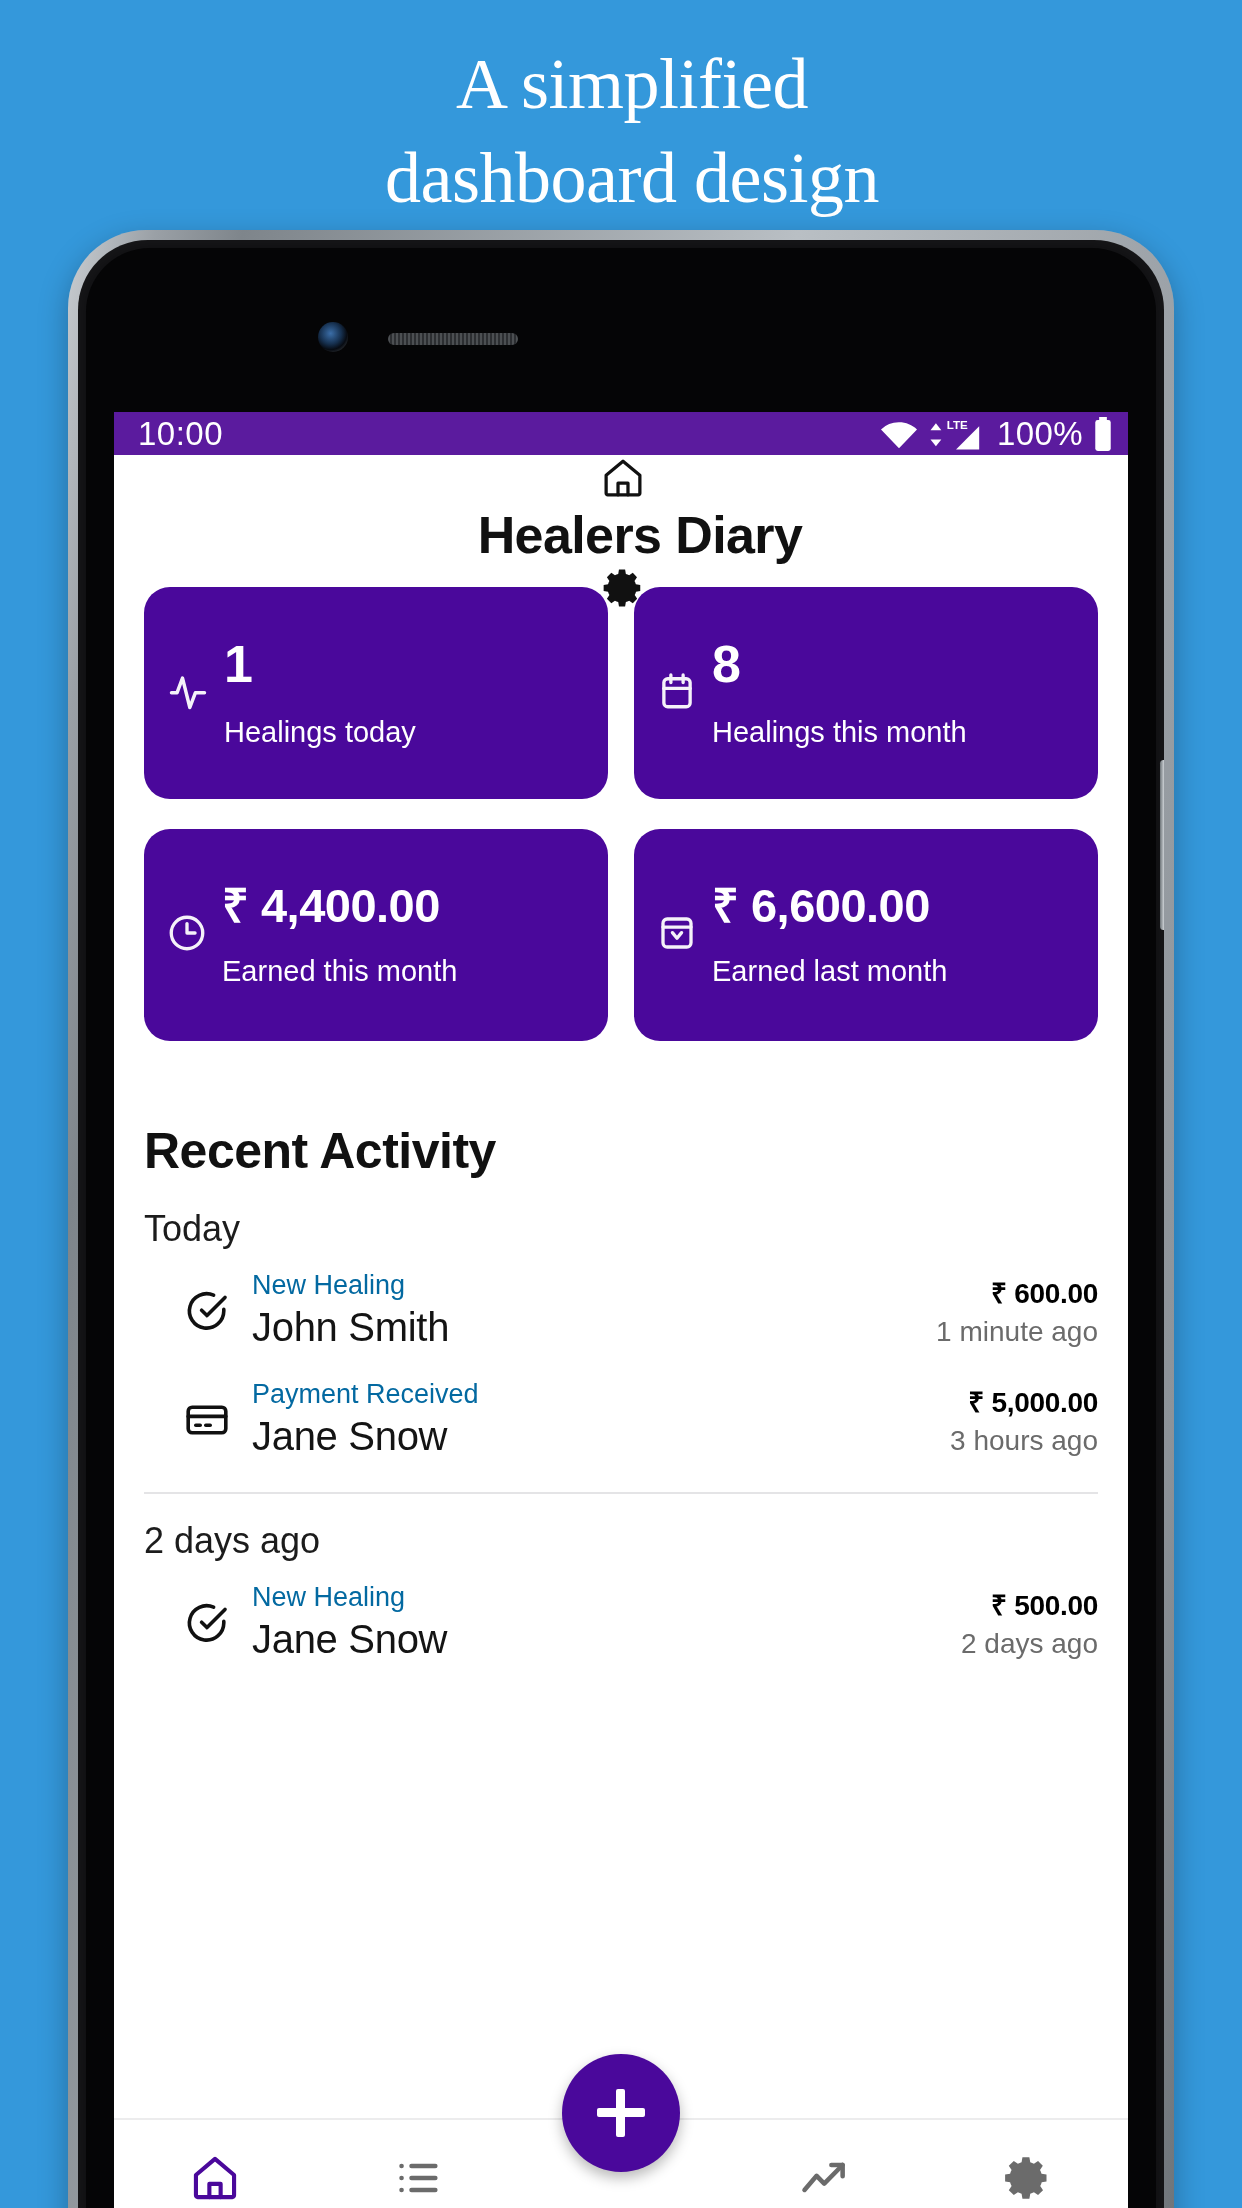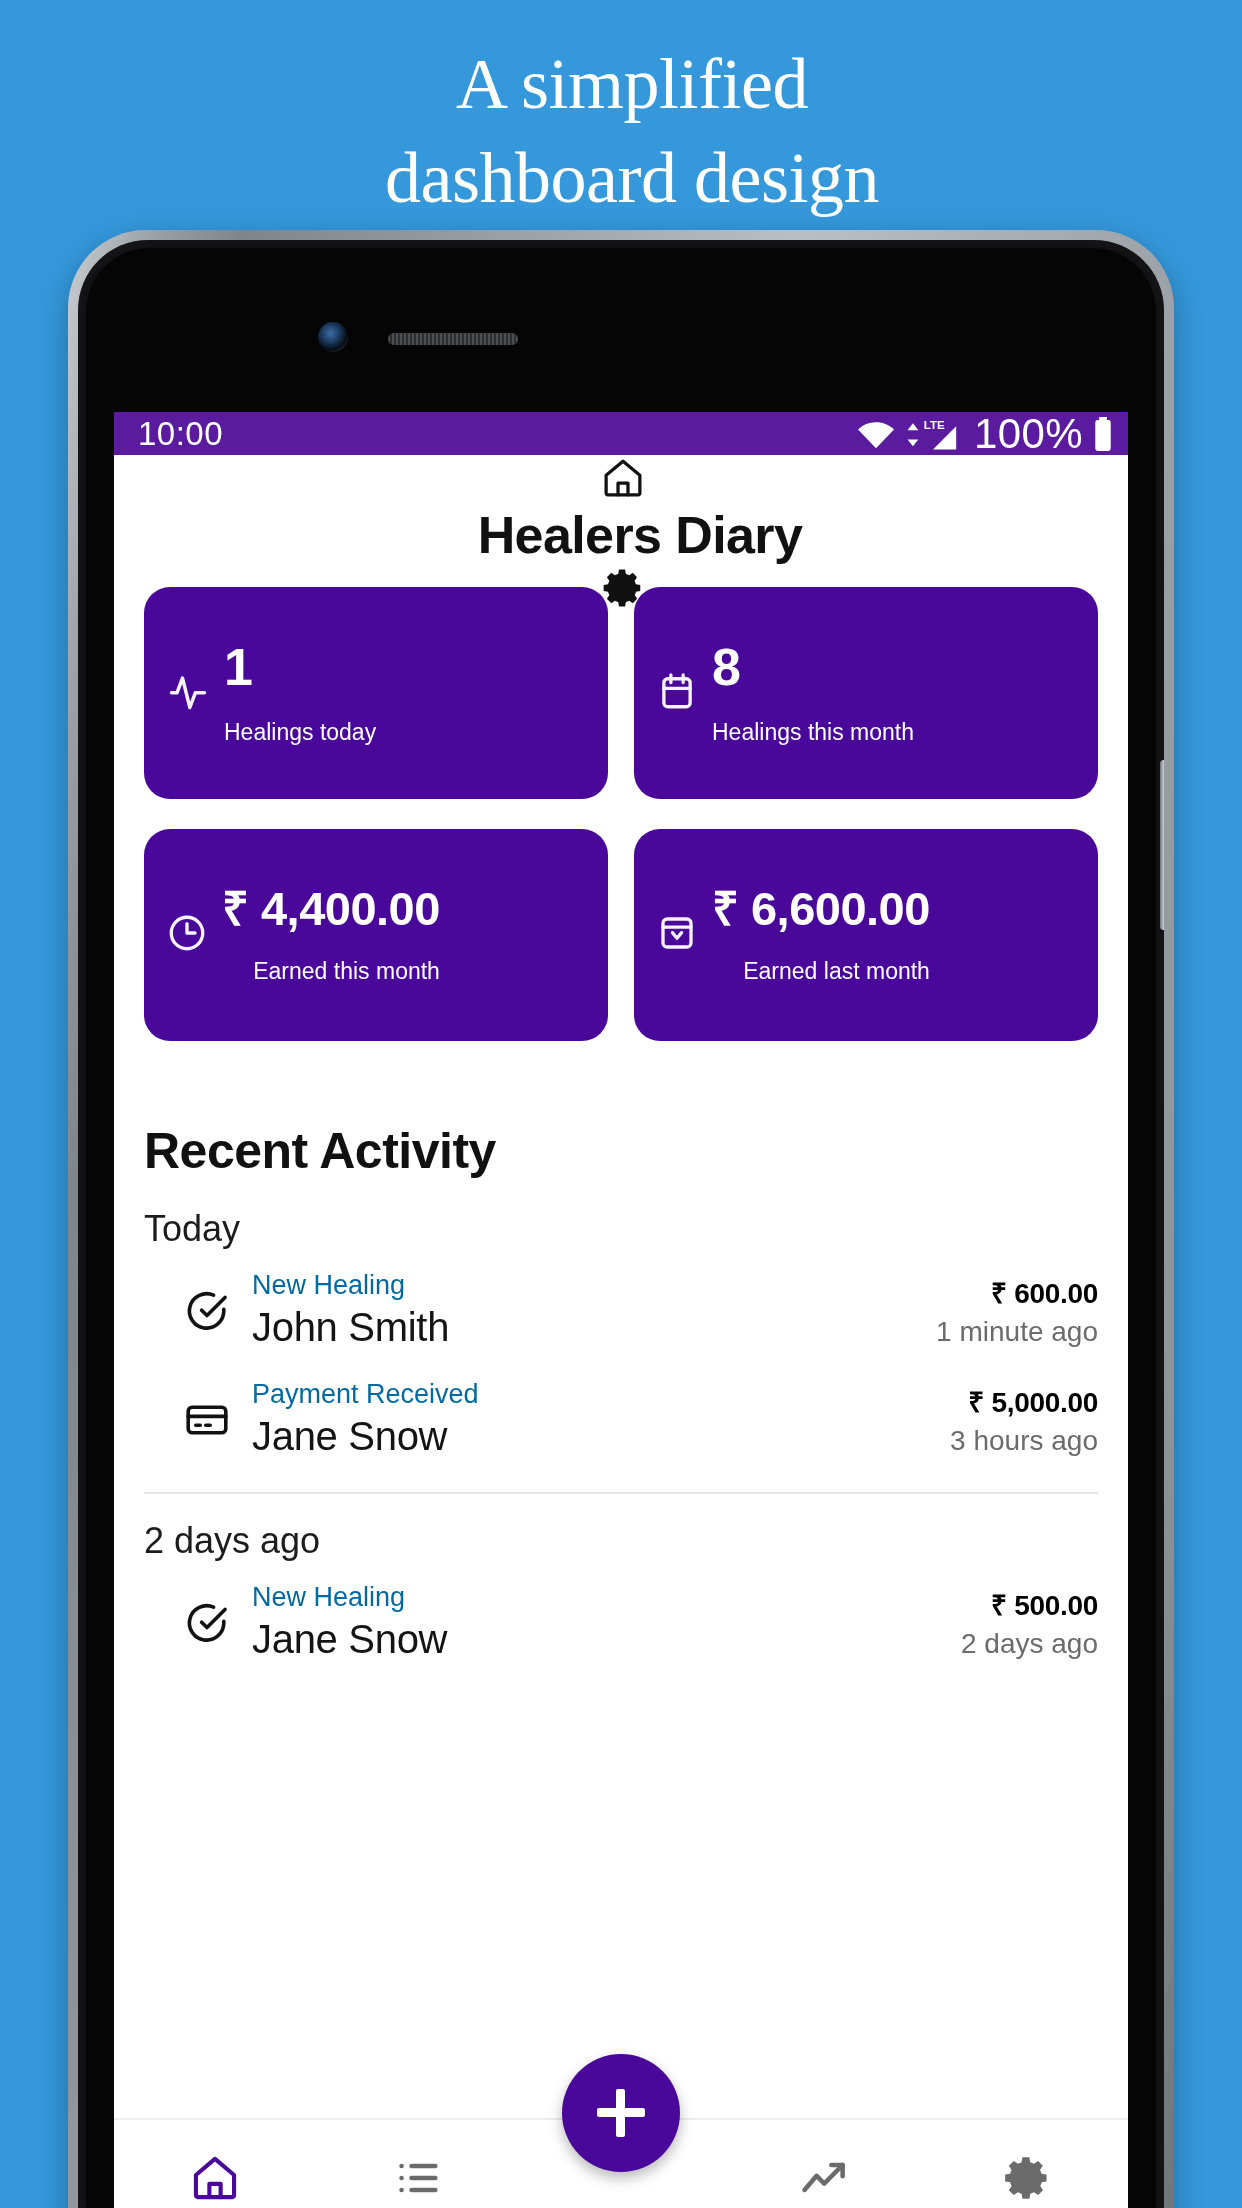--- a/index.html
+++ b/index.html
@@ -84,21 +84,21 @@
     background: #5b1b9e;
     display: flex;
     align-items: center;
     justify-content: space-between;
     padding: 0 14px 0 24px;
     color: #ffffff;
   }
   .sb-time { font-size: 33px; font-weight: 400; letter-spacing: 0.5px; }
   .sb-right { display: flex; align-items: center; gap: 9px; }
   .sb-icon { display: flex; align-items: center; justify-content: center; }
-  .sb-pct { font-size: 42px; font-weight: 400; letter-spacing: 0.4px; margin-left: 4px; }
+  .sb-pct { font-size: 33px; font-weight: 400; letter-spacing: 0.4px; margin-left: 4px; }
 
   
   .appbar {
     height: 104px;
     background: #ffffff;
     display: flex;
     align-items: center;
     padding: 0 26px 0 30px;
     flex-direction: column;
   }
@@ -125,21 +125,21 @@
     padding: 24px 22px;
     display: flex;
     align-items: center;
     color: #ffffff;
     position: relative;
   }
   .card-icon { flex: 0 0 auto; margin-right: 14px; opacity: 0.95; }
   .card-body { display: flex; flex-direction: column; justify-content: center; }
   .card-value { font-size: 52px; font-weight: 700; line-height: 1.0; letter-spacing: -0.5px; white-space: nowrap; }
   .card-value.money { font-size: 47px; }
-  .card-label { font-size: 23px; font-weight: 400; margin-top: 26px; white-space: nowrap; text-align: right; }
+  .card-label { font-size: 29px; font-weight: 400; margin-top: 26px; white-space: nowrap; text-align: right; }
 
   
   .activity { padding: 81px 30px 0 30px; }
   .activity-title {
     font-size: 50px; font-weight: 700; color: #111111;
     letter-spacing: -0.5px;
   }
   .day-header {
     font-size: 36px; color: #1c1c1c; font-weight: 400;
     margin-top: 28px; margin-bottom: 6px;

